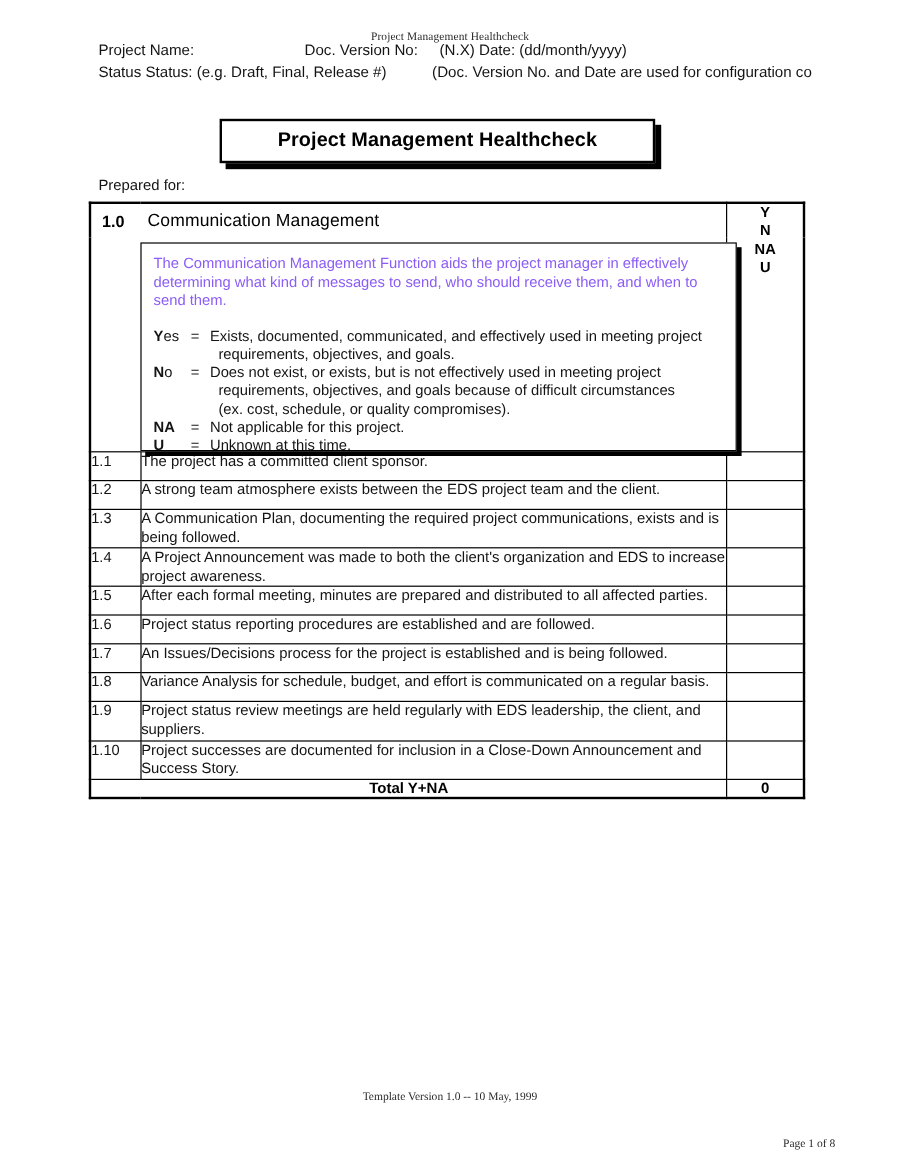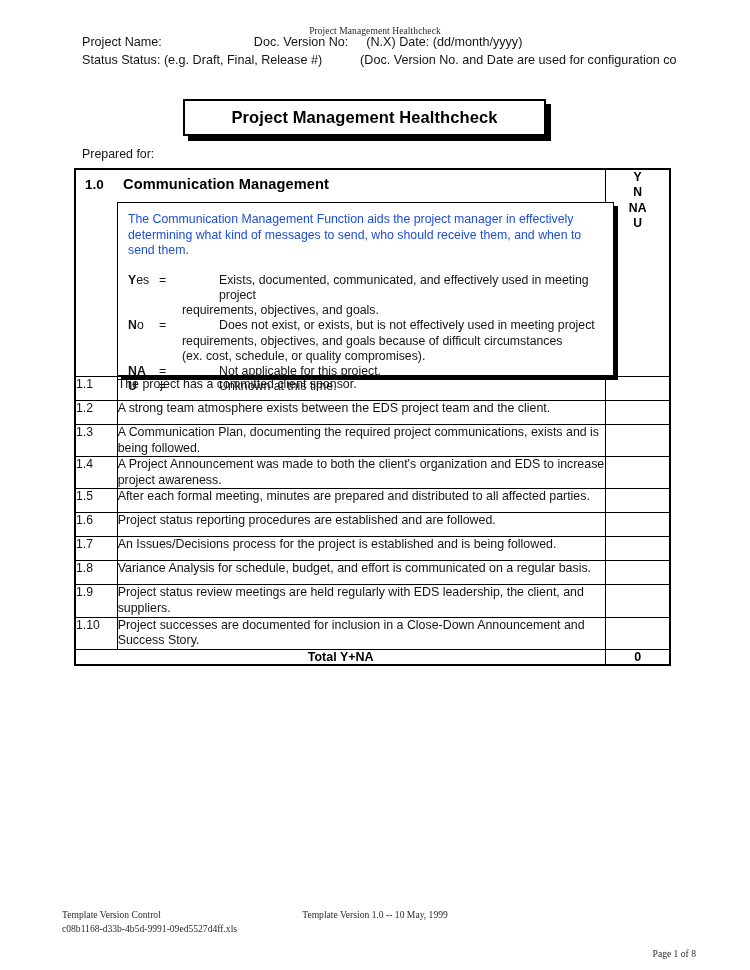--- a/index.html
+++ b/index.html
@@ -132,21 +132,21 @@
     left: 9px;
     top: 7px;
     font-size: 13.5px;
     font-weight: bold;
   }
   .sec-title {
     position: absolute;
     left: 47px;
     top: 6px;
     font-size: 14.6px;
-    font-weight: bold;
+    font-weight: normal;
     letter-spacing: 0.1px;
   }
 
   
   .desc-cell {
     border-top: none !important;
     border-right: none !important;
     padding: 0 0 8px 0;
     position: relative;
     height: 178px;
@@ -174,21 +174,21 @@
     height: 100%;
     box-sizing: border-box;
     border: 1.6px solid #000;
     background: #fff;
     z-index: 2;
     padding: 9px 10px 6px 10px;
   }
   .desc-para {
     font-size: 12.3px;
     line-height: 15.6px;
-    color: #1d4ed8;
+    color: #8b5cf6;
     margin: 0;
   }
   .defs {
     margin-top: 14px;
   }
   .def-row {
     display: flex;
     font-size: 12.3px;
     line-height: 15.2px;
     color: #141414;
@@ -197,21 +197,21 @@
     width: 31px;
     flex: 0 0 31px;
     font-weight: bold;
   }
   .def-key .k-rest { font-weight: normal; }
   .def-eq {
     width: 16px;
     flex: 0 0 16px;
     font-weight: normal;
   }
-  .def-val { flex: 1 1 auto; margin-left: 44px; }
+  .def-val { flex: 1 1 auto; }
   .def-cont {
     font-size: 12.3px;
     line-height: 15.2px;
     color: #141414;
     padding-left: 54px;
   }
 
   
   .ans-legend-cell {
     text-align: center;
@@ -431,21 +431,17 @@
     </tr>
 
     <tr>
       <td class="total-cell" colspan="2">Total Y+NA</td>
       <td class="total-val">0</td>
     </tr>
   </tbody>
 </table>
 
 <div class="page-footer">
-  <div class="ft-left">
-    <div>Template Version Control</div>
-    <div>c08b1168-d33b-4b5d-9991-09ed5527d4ff.xls</div>
-  </div>
   <div class="ft-center">
     <div>Template Version 1.0 -- 10 May, 1999</div>
   </div>
   <div class="ft-right">Page 1 of  8</div>
 </div>
 
 </body></html>

